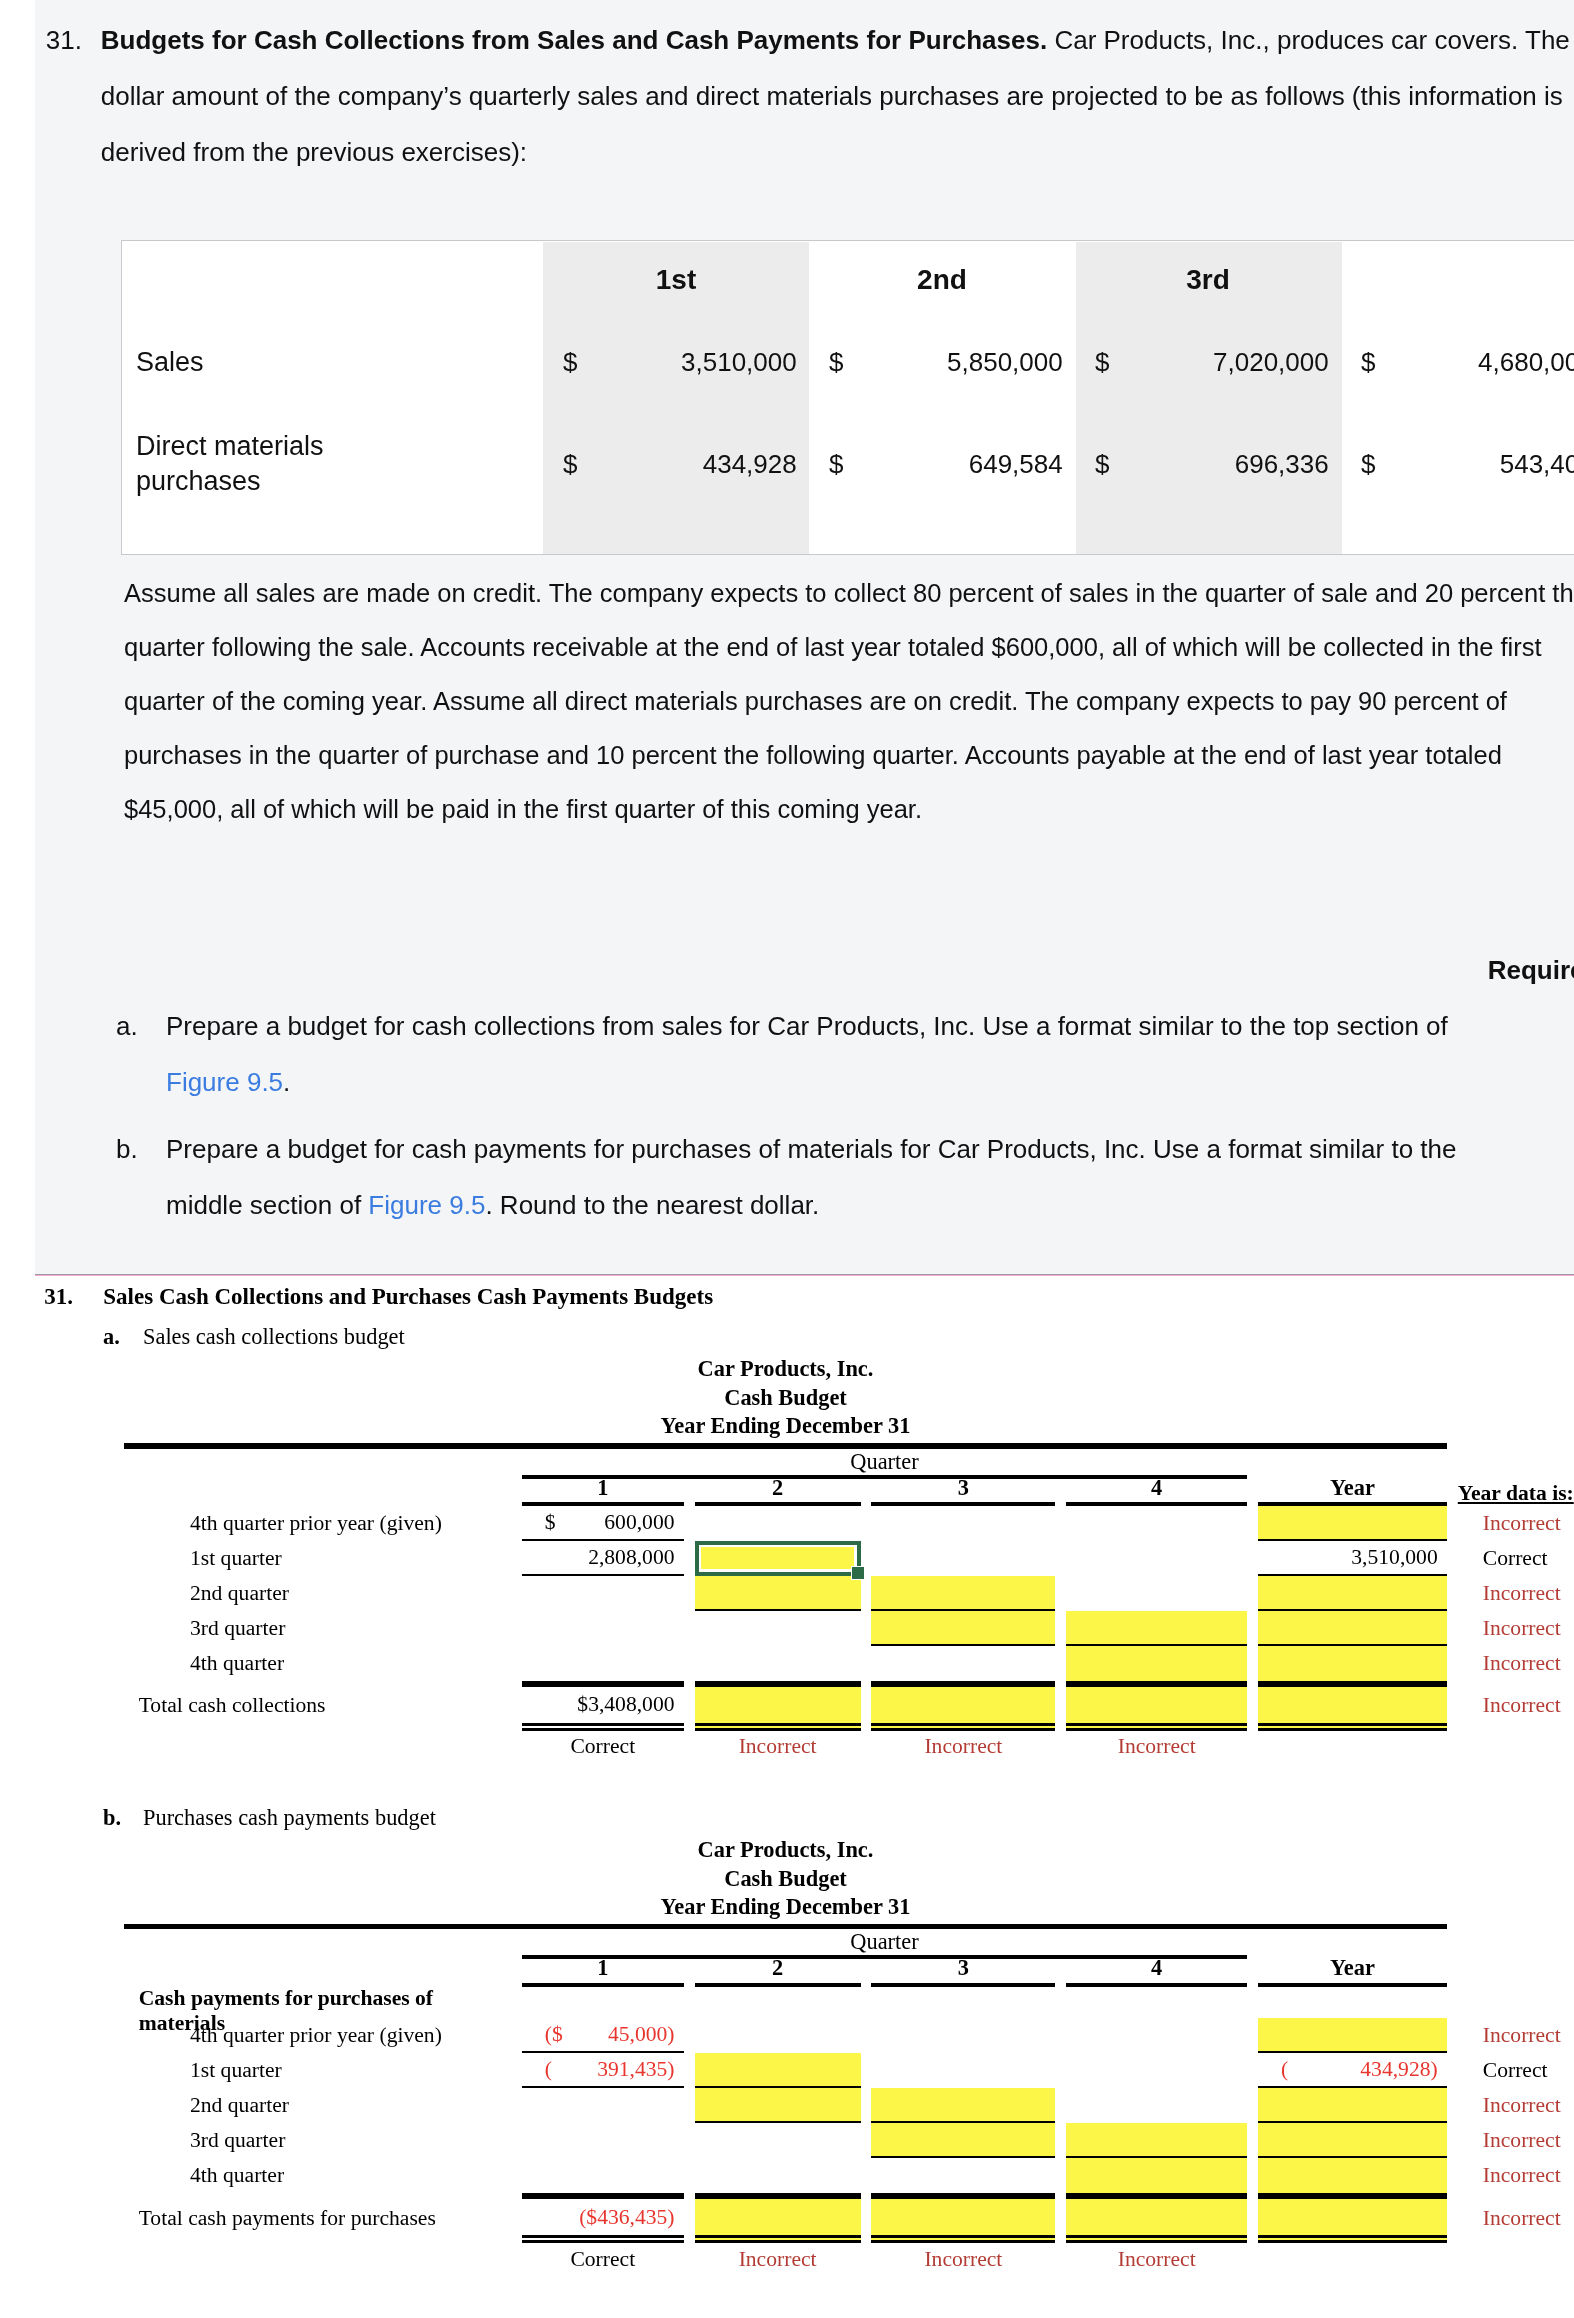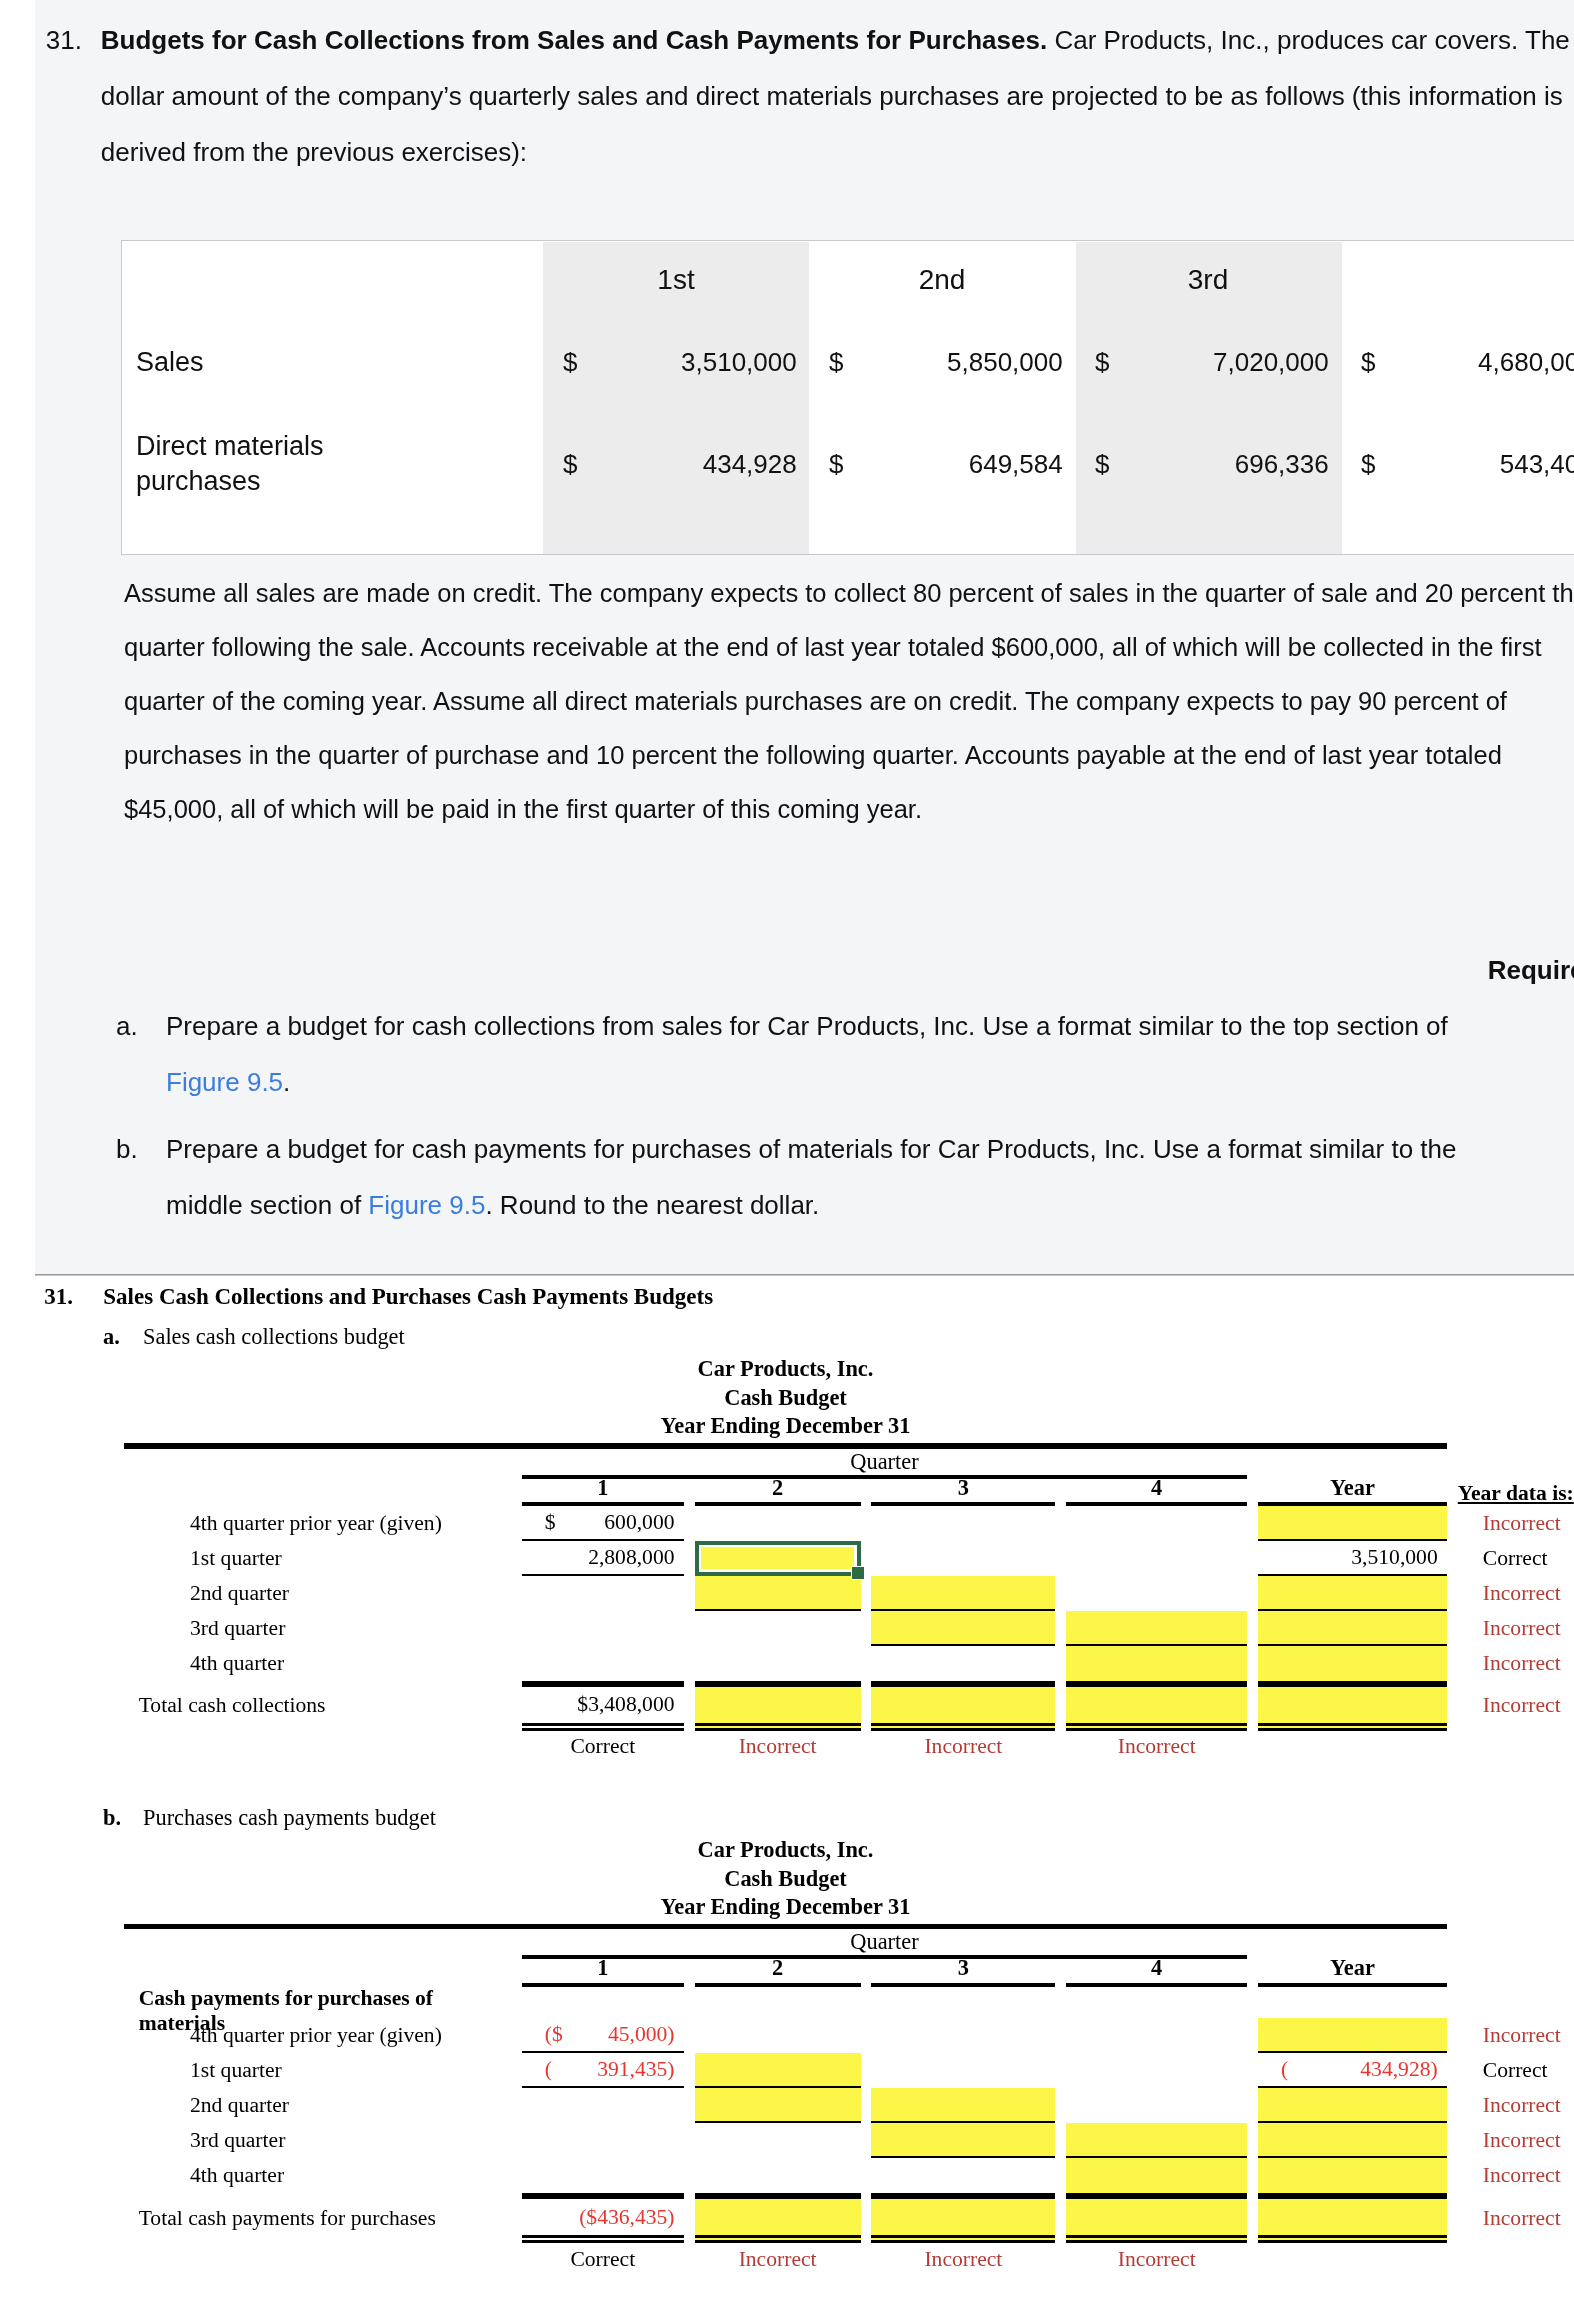--- a/index.html
+++ b/index.html
@@ -16,21 +16,21 @@
   .p-intro b { font-weight:bold; }
 
   .qtable { position:relative; margin:3.1px 0 0 86px; width:1486px;
             background:#fff; border:0.8px solid #c9c9cd; padding-bottom:32px; }
   .stripe-bg { position:absolute; top:0.8px; bottom:0.8px; width:266px; background:#ececec; }
   .stripe-1 { left:421px; } .stripe-2 { left:954px; }
   .qt-row { position:relative; display:grid; grid-template-columns:421px 266px 266px 266px 265px; }
   .qt-head { height:77px; }
   .qt-r1 { height:88px; }
   .qt-r2 { height:116px; }
-  .qt-h { display:flex; align-items:center; justify-content:center; font-weight:normal; font-size:28px; }
+  .qt-h { display:flex; align-items:center; justify-content:center; font-weight:bold; font-size:28px; }
   .qt-label { display:flex; align-items:center; padding-left:14px; font-size:27px; line-height:1.3; }
   .qt-v { display:flex; align-items:center; justify-content:flex-end; font-size:26px; padding:0 12.3px 0 0; }
   .qt-v .cur { margin-right:auto; padding-left:20px; }
 
   .p-assume { margin:10.8px 0 0 89px; width:1470px; font-size:25.5px; line-height:54px; min-height:378px; }
   .p-req { margin:9.3px 0 0 89px; font-size:26px; font-weight:bold; line-height:34px;text-align:right; }
   .req-item { display:flex; margin:10.8px 0 0 81px; font-size:26px; line-height:56px; }
   .req-letter { width:50px; flex:none; }
   .req-text { width:1312px; }
   .fig-link { color:#3b7ce0; cursor:pointer; }

